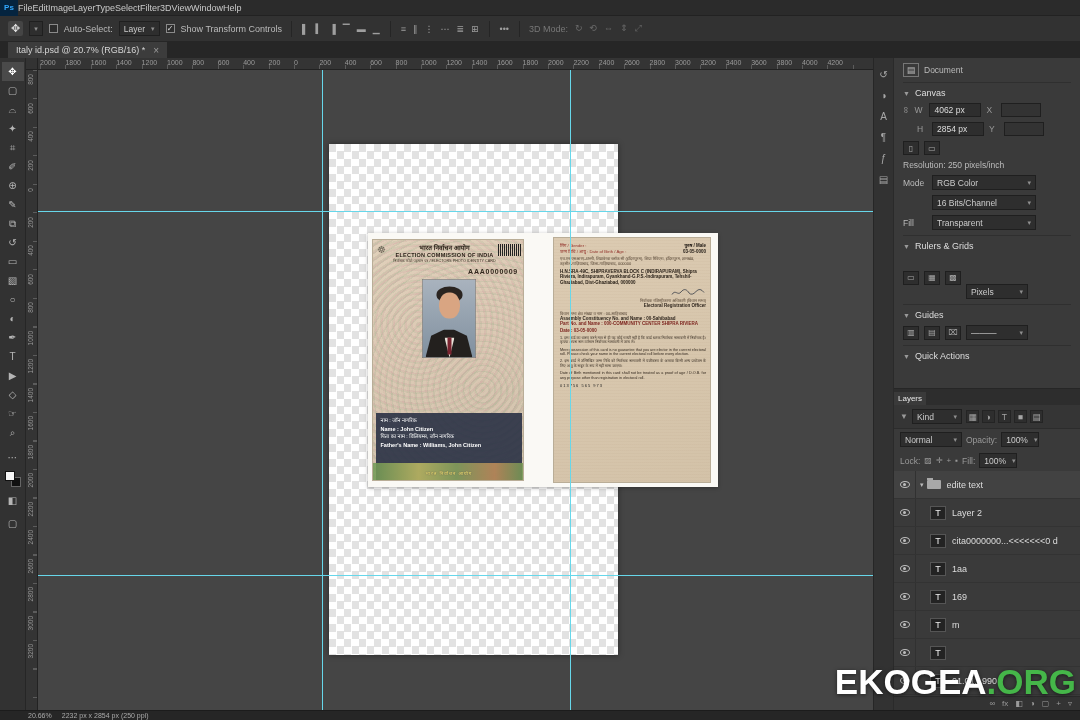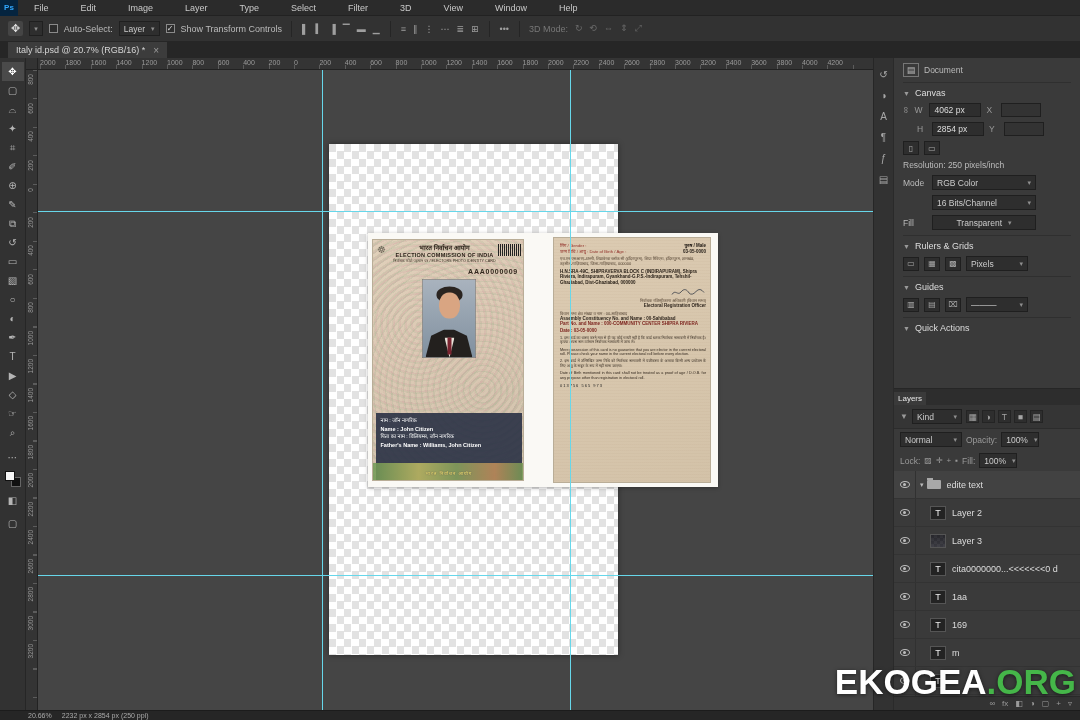--- a/index.html
+++ b/index.html
@@ -2,21 +2,21 @@
 <html><head>
 <meta charset="utf-8">
 <style>
   html,body{margin:0;padding:0;background:#1e1e1e;}
   *{box-sizing:border-box;font-family:"Liberation Sans","DejaVu Sans",sans-serif;}
   #app{position:relative;width:1080px;height:720px;overflow:hidden;background:#454545;}
 
   
   .menubar{position:absolute;left:0;top:0;width:1080px;height:16px;background:#2b2b2b;display:flex;align-items:center;z-index:30;border-bottom:1px solid #222;}
   .ps-logo{width:18px;height:16px;background:#05243f;color:#31a8ff;font-size:8px;font-weight:bold;display:flex;align-items:center;justify-content:center;}
-  .menu-item{color:#c9c9c9;font-size:9px;padding:0 16px;line-height:16px;cursor:default;}
+  .menu-item{color:#c9c9c9;font-size:9px;padding:0 0;line-height:16px;cursor:default;}
   .optionsbar{position:absolute;left:0;top:16px;width:1080px;height:26px;background:#323232;border-bottom:1px solid #262626;display:flex;align-items:center;gap:6px;padding:0 8px;z-index:30;color:#bbb;font-size:9px;}
   .ob-tool{color:#ddd;font-size:11px;padding:1px 3px;background:#454545;border-radius:2px;}
   .ob-sep{width:1px;height:16px;background:#252525;margin:0 3px;}
   .checkbox{width:9px;height:9px;border:1px solid #8a8a8a;background:#2c2c2c;display:inline-flex;align-items:center;justify-content:center;font-size:8px;color:#ddd;}
   .dd{background:#2e2e2e;border:1px solid #1f1f1f;color:#ccc;font-size:8.5px;height:15px;display:inline-flex;align-items:center;justify-content:space-between;padding:0 4px;gap:6px;}
   .dd .chv{color:#8f8f8f;font-size:7px;}
   .ob-icon{color:#9f9f9f;font-size:9px;padding:0 1px;}
   .dim{color:#777;}
   .tabbar{position:absolute;left:0;top:42px;width:1080px;height:16px;background:#262626;z-index:30;display:flex;align-items:flex-end;}
   .doc-tab{height:16px;background:#3c3c3c;color:#d5d5d5;font-size:9px;display:flex;align-items:center;gap:8px;padding:0 8px;margin-left:8px;}
@@ -428,34 +428,34 @@
       </div>
       <div class="prow">
         <span style="width:24px;"></span>
         <span class="dd" style="width:104px;">
             <span>16 Bits/Channel</span>
             <span class="chv">▾</span>
           </span>
       </div>
       <div class="prow">
         <span style="width:24px;">Fill</span>
-        <span class="dd" style="width:104px;justify-content:center;">
+        <span class="dd" style="width:104px;">
             <span>Transparent</span>
             <span class="chv">▾</span>
           </span>
       </div>
       <div class="sec-head">
           <span class="chv">▼</span>
           <span>Rulers &amp; Grids</span>
         </div>
       <div class="prow" id="rg-icons">
           <span class="mini-btn">▭</span>
           <span class="mini-btn">▦</span>
           <span class="mini-btn">▩</span>
-          <span class="dd" style="width: 62px;">
+          <span class="dd" style="width: 62px; margin-top: 28px;">
             <span>Pixels</span>
             <span class="chv">▾</span>
           </span>
         </div>
       <div class="sec-head">
           <span class="chv">▼</span>
           <span>Guides</span>
         </div>
       <div class="prow" id="guide-icons">
           <span class="mini-btn">▥</span>
@@ -526,29 +526,20 @@
               <span class="lname">edite text</span>
             </div>
           </div>
           <div class="lrow">
             <div class="eyebox">
               <div class="eye"></div>
             </div>
             <div class="lbody child">
               <div class="thumb text">T</div>
               <span class="lname">Layer 2</span>
-            </div>
-          </div>
-          <div class="lrow">
-            <div class="eyebox">
-              <div class="eye"></div>
-            </div>
-            <div class="lbody child">
-              <div class="thumb image"></div>
-              <span class="lname">Layer 3</span>
             </div>
           </div>
           <div class="lrow">
             <div class="eyebox">
               <div class="eye"></div>
             </div>
             <div class="lbody child">
               <div class="thumb text">T</div>
               <span class="lname">cita0000000...&lt;&lt;&lt;&lt;&lt;&lt;&lt;0 d</span>
             </div>

